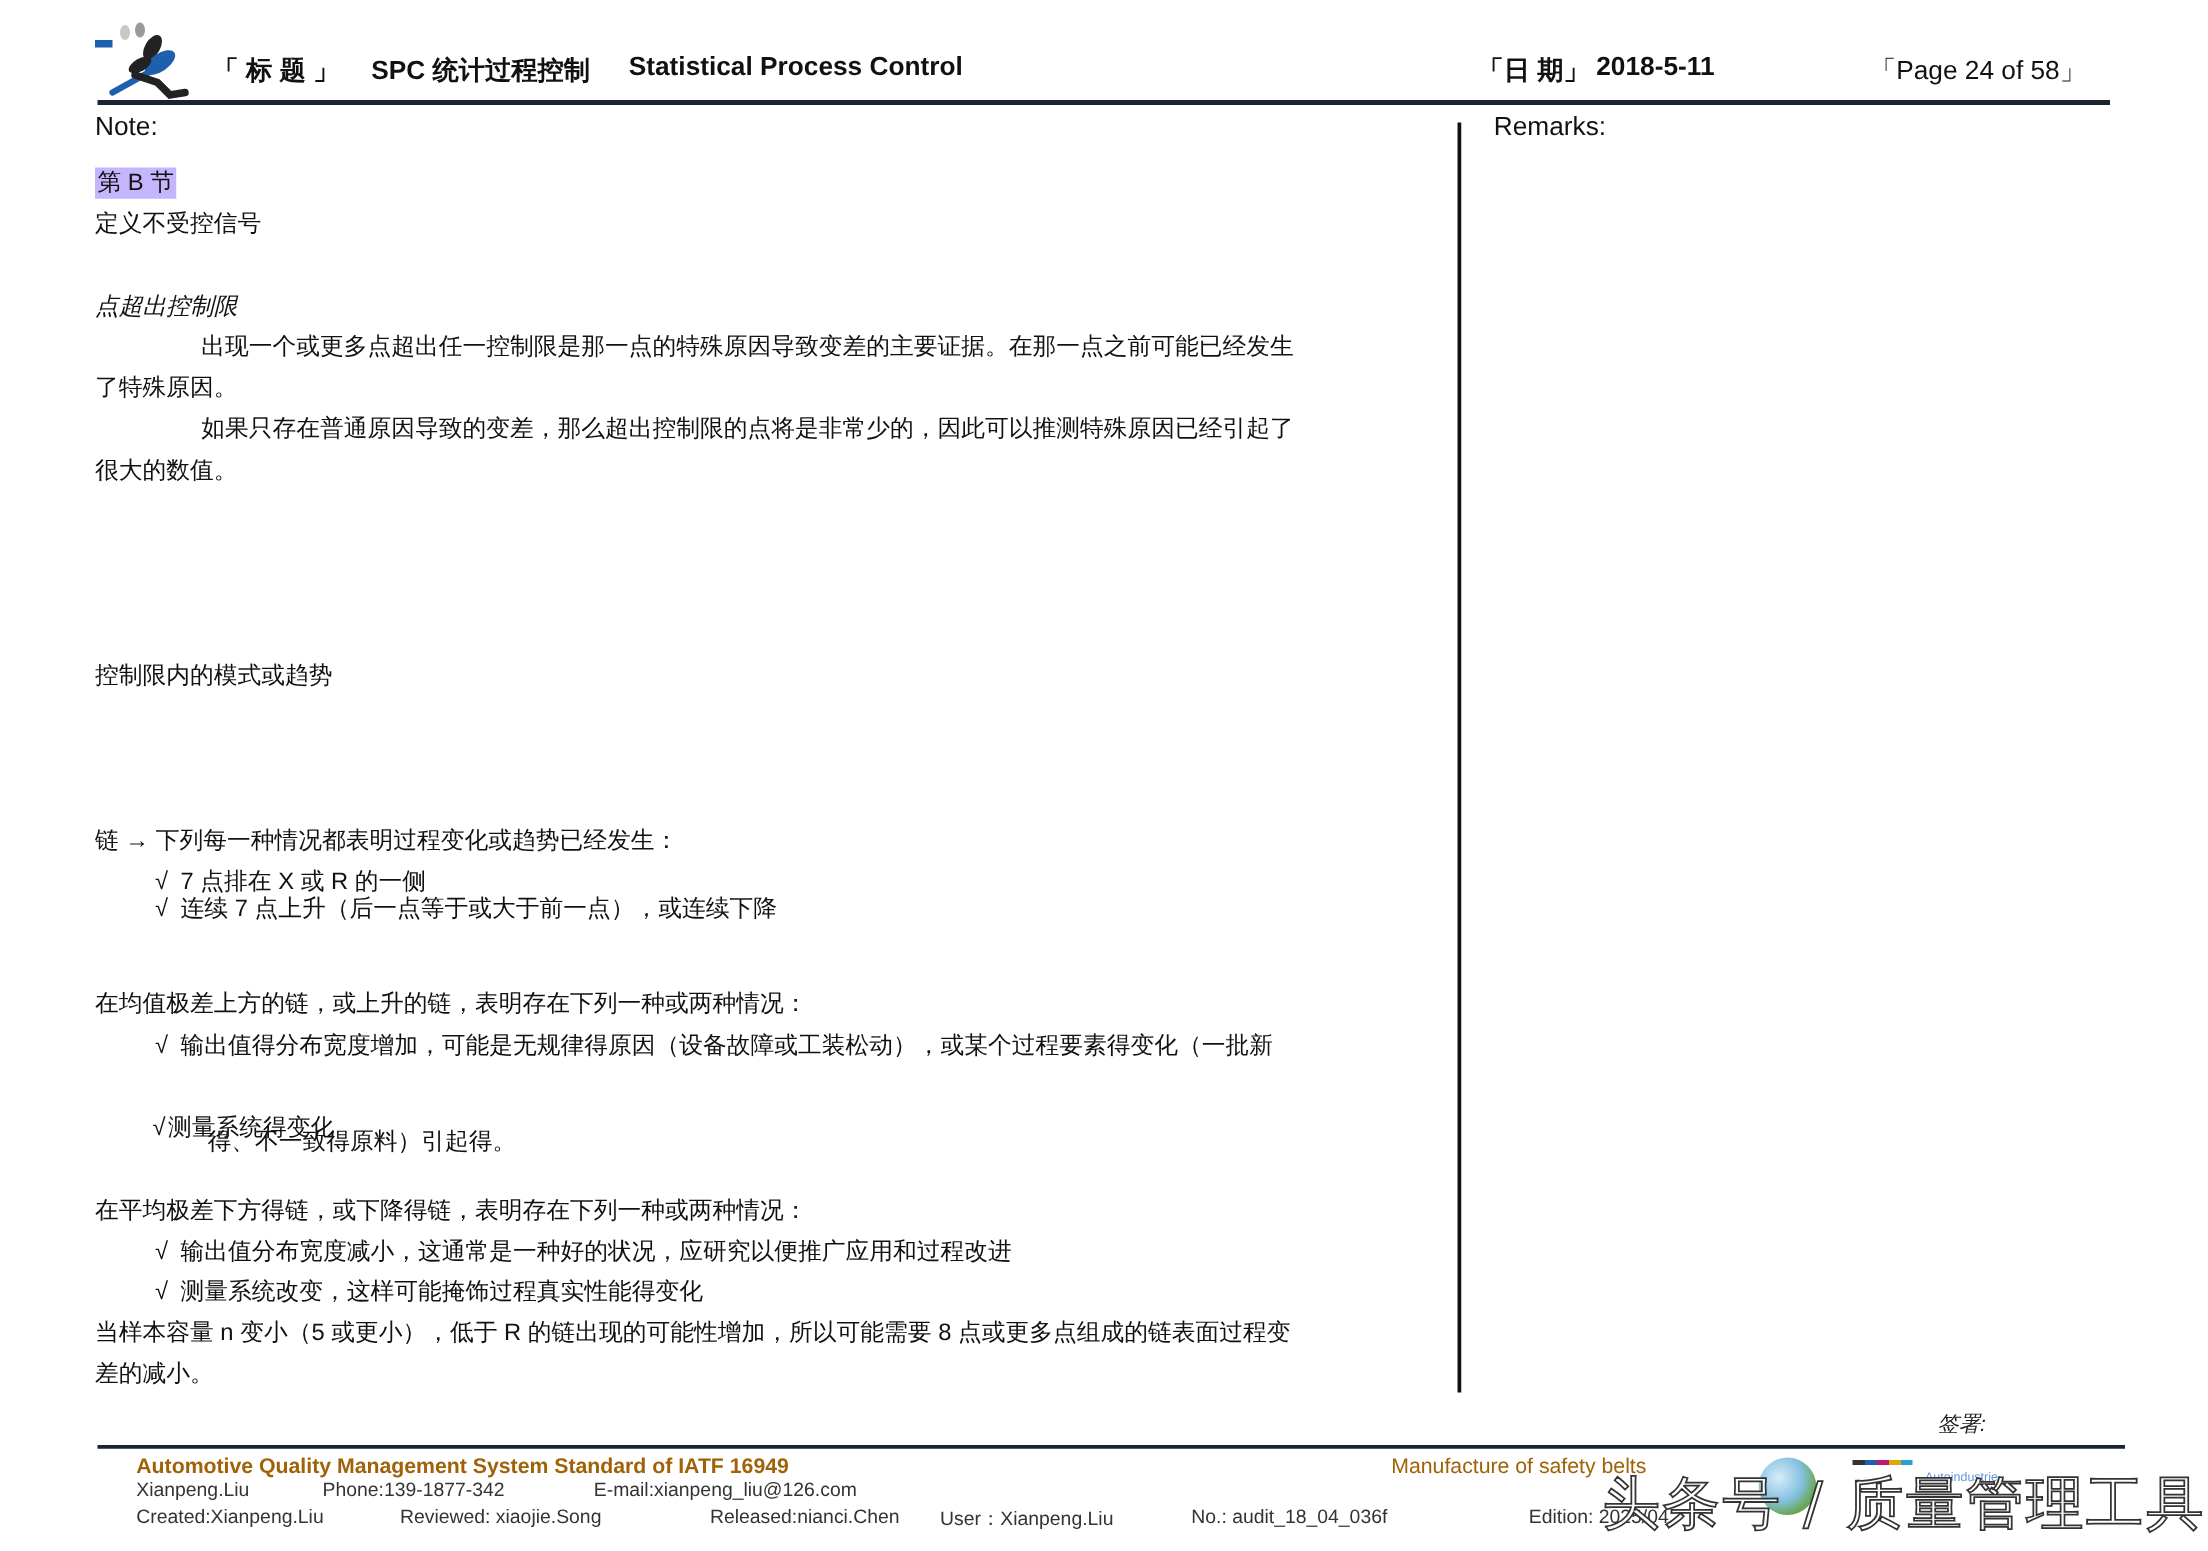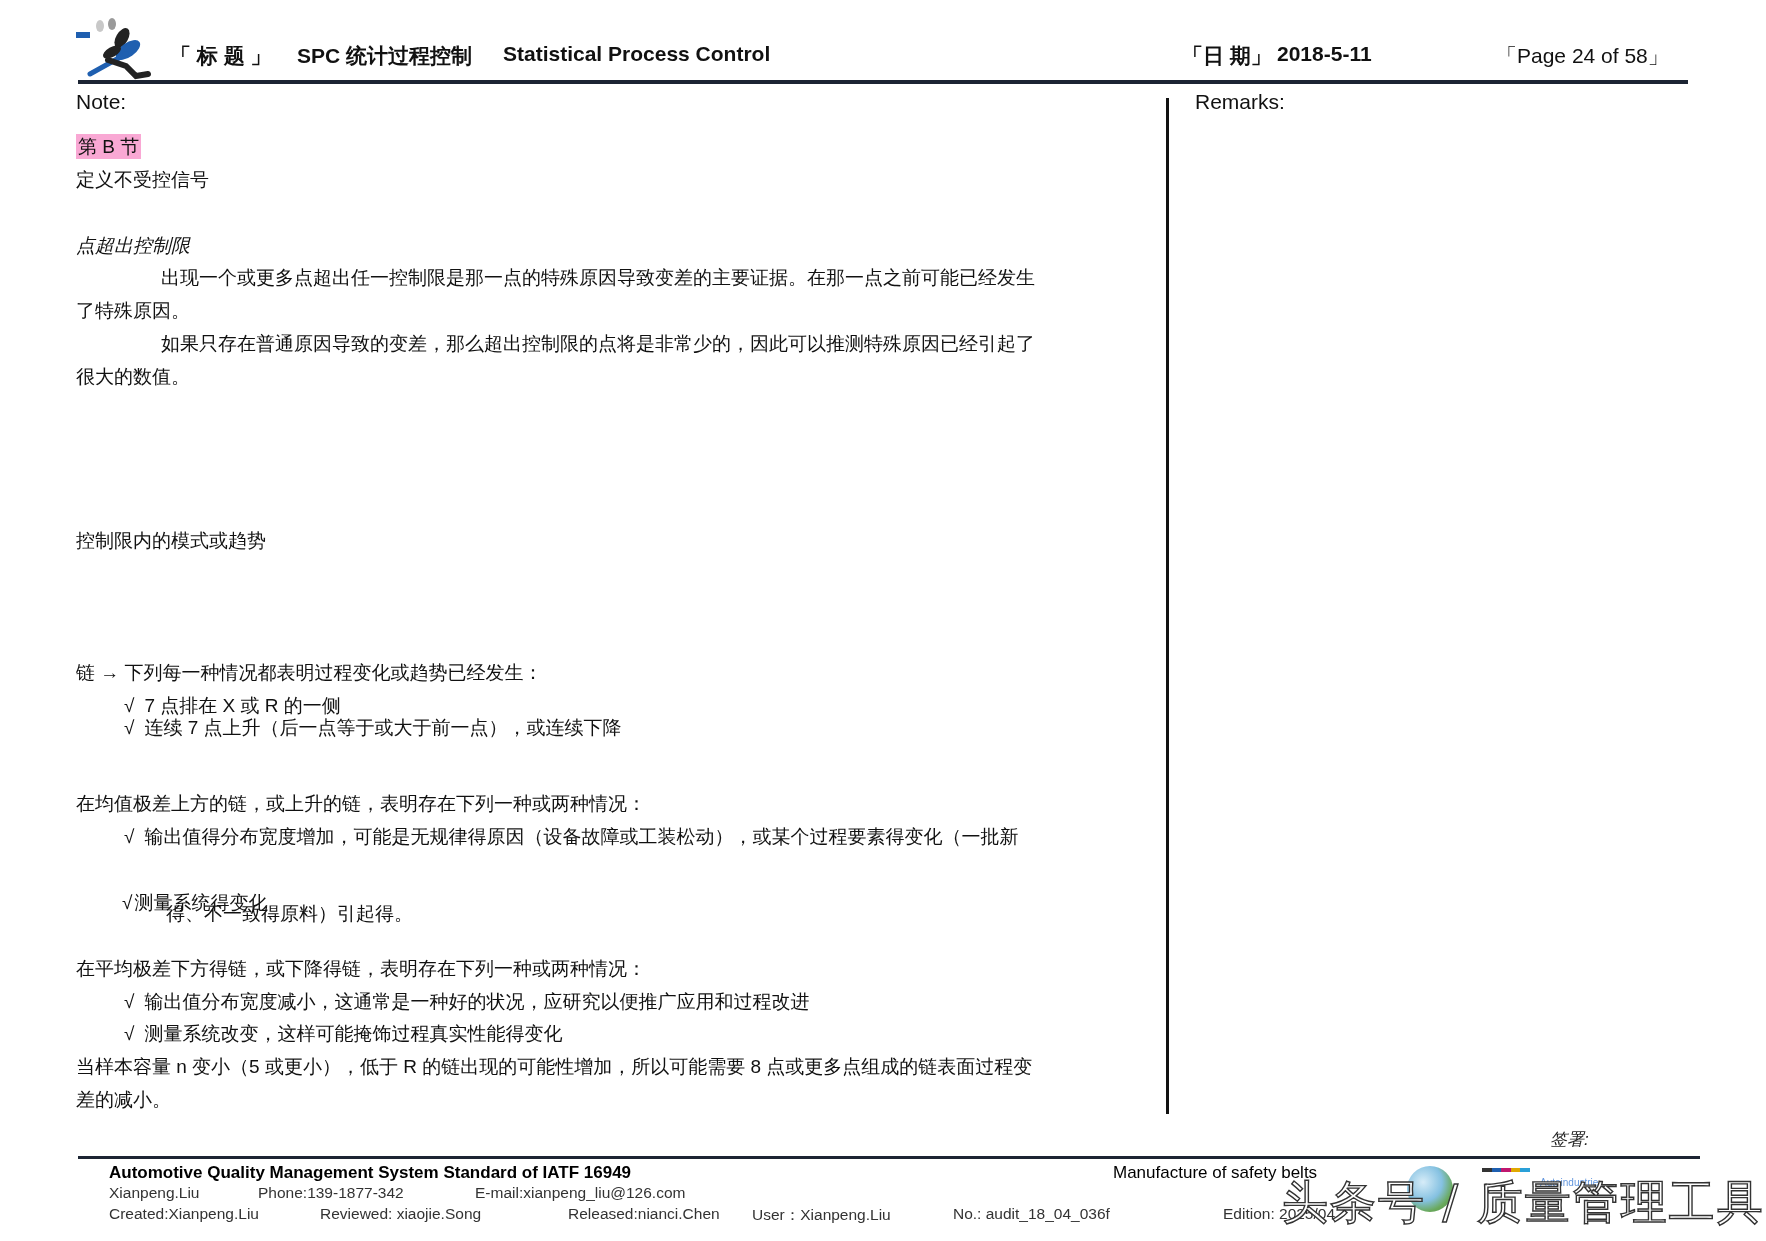--- a/index.html
+++ b/index.html
@@ -7,29 +7,29 @@
          font-family: "Liberation Sans", "DejaVu Sans", sans-serif; color: #111; }
   .abs { position: absolute; white-space: nowrap; }
   
   .hdr { font-weight: bold; font-size: 21px; color: #111; top: 42px; }
   .hdr-page { font-weight: normal; }
   .rule { position: absolute; background: #1c2433; }
   
   .note-label { left: 76px; top: 90px; font-size: 21px; }
   .remarks-label { left: 1195px; top: 90px; font-size: 21px; }
   .line { position: absolute; left: 76px; font-size: 19px; line-height: 24px; color: #111; }
-  .hl { background: #f9a8d4; padding: 2px 2px; }
+  .hl { background: #c4b5fd; padding: 2px 2px; }
   .ind1 { left: 161px; }
   .ind-check { left: 124px; }
   .ind-check2 { left: 122px; }
   .check { display: inline-block; margin-right: 10px; }
   .vdiv { position: absolute; left: 1166px; top: 98px; width: 3px; height: 1016px; background: #111; }
   
   .sign { left: 1550px; top: 1128px; font-size: 17px; font-style: italic; color: #222; }
-  .f1 { top: 1163px; font-size: 17px; color: #000000; }
+  .f1 { top: 1163px; font-size: 17px; color: #a16207; }
   .f1b { font-weight: bold; }
   .f2 { font-size: 15.5px; color: #333; }
   
   .wm { left: 1282px; top: 1172px; font-size: 46px; color: rgba(255,255,255,0.92);
         -webkit-text-stroke: 1.4px #333; letter-spacing: 2px; font-family: "DejaVu Sans", sans-serif; }
   .globe { position: absolute; left: 1407px; top: 1166px; width: 46px; height: 46px; border-radius: 50%;
            background: radial-gradient(circle at 35% 35%, #cfe9f7 0%, #6fb6dc 45%, #4f9a3f 70%, #2e6f2a 100%); opacity: 0.85; }
   .brand-bar { position: absolute; left: 1482px; top: 1168px; height: 4px; width: 48px;
                background: linear-gradient(90deg,#333 0 20%, #1f5fb0 20% 40%, #c0186f 40% 60%, #e0a800 60% 80%, #2aa0d8 80% 100%); }
   .brand-text { left: 1540px; top: 1177px; font-size: 10px; color: #3a7bd5; opacity: 0.8; }

